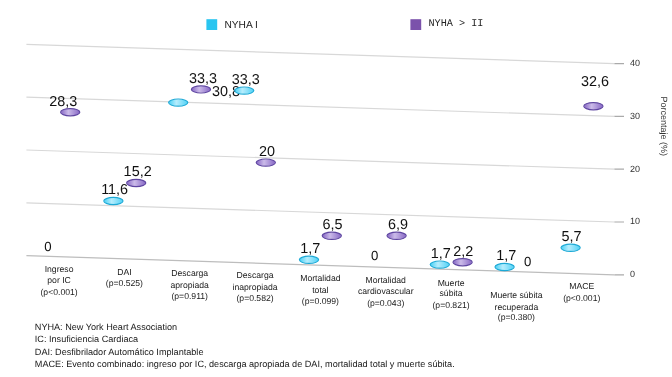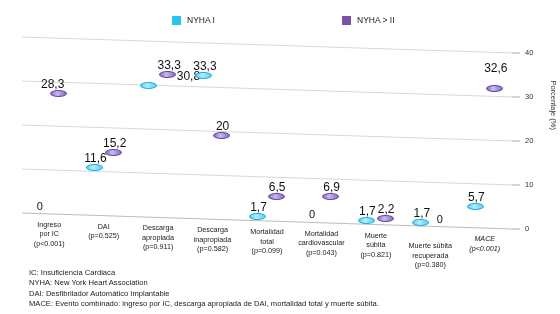--- a/index.html
+++ b/index.html
@@ -12,21 +12,21 @@
     color:#1a1a1a;
   }
   #chart-root{position:absolute;left:0;top:0;width:560px;height:314px;}
 
   
   .legend{position:absolute;top:14px;left:0;width:560px;height:16px;}
   .legend-entry{position:absolute;display:flex;align-items:center;gap:6px;}
   .legend-swatch{width:9px;height:9px;display:block;}
   .legend-label{font-size:8.5px;color:#222;line-height:1;white-space:nowrap;}
   #legend-nyha1{left:172px;top:2px;}
-  #legend-nyha2{left:342px;top:2px;}
+  #legend-nyha2{left:342px;top:2px;font-family:Liberation Mono, monospace;}
 
   
   .plot{position:absolute;left:0;top:34px;width:560px;height:200px;}
   .grid-svg{position:absolute;left:0;top:0;width:560px;height:200px;}
 
   
   .ytick{position:absolute;font-size:7.5px;color:#333;white-space:nowrap;}
   .yaxis-title{
     position:absolute;right:2px;top:96px;
     font-size:7.5px;color:#333;white-space:nowrap;
@@ -221,26 +221,26 @@
       <div class="cat" style="width: 68.4444px; left: 341.667px; top: 230.556px;">
         <span class="cname">Muerte</span>
         <span class="cname">súbita</span>
         <span class="cp">(p=0.821)</span>
       </div>
       <div class="cat" style="width: 68.4444px; left: 396.111px; top: 241px;">
         <span class="cname">Muerte súbita</span>
         <span class="cname">recuperada</span>
         <span class="cp">(p=0.380)</span>
       </div>
-      <div class="cat" style="width: 68.4444px; left: 450.556px; top: 234.111px; font-style: italic;">
+      <div class="cat" style="width: 68.4444px; left: 450.556px; top: 234.111px;">
         <span class="cname">MACE</span>
         <span class="cp">(p&lt;0.001)</span>
       </div>
     </div>
 
   <div class="footnotes">
+    <div>NYHA: New York Heart Association</div>
     <div>IC: Insuficiencia Cardiaca</div>
-    <div>NYHA: New York Heart Association</div>
     <div>DAI: Desfibrilador Automático Implantable</div>
     <div>MACE: Evento combinado: ingreso por IC, descarga apropiada de DAI, mortalidad total y muerte súbita.</div>
   </div>
 
 </div>
 
 </body></html>

